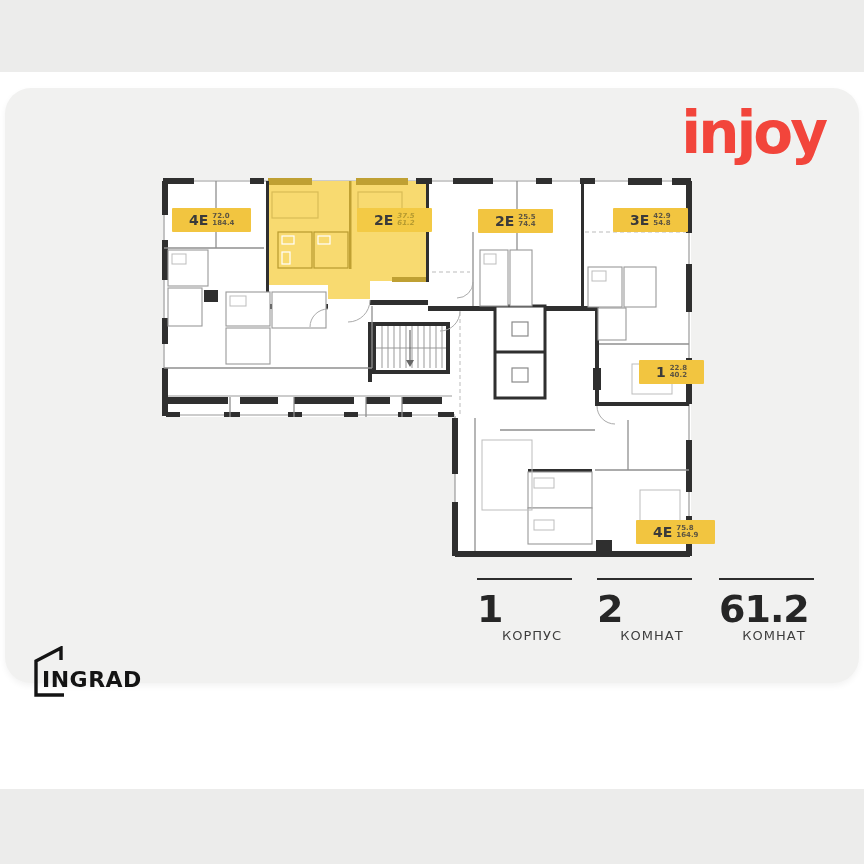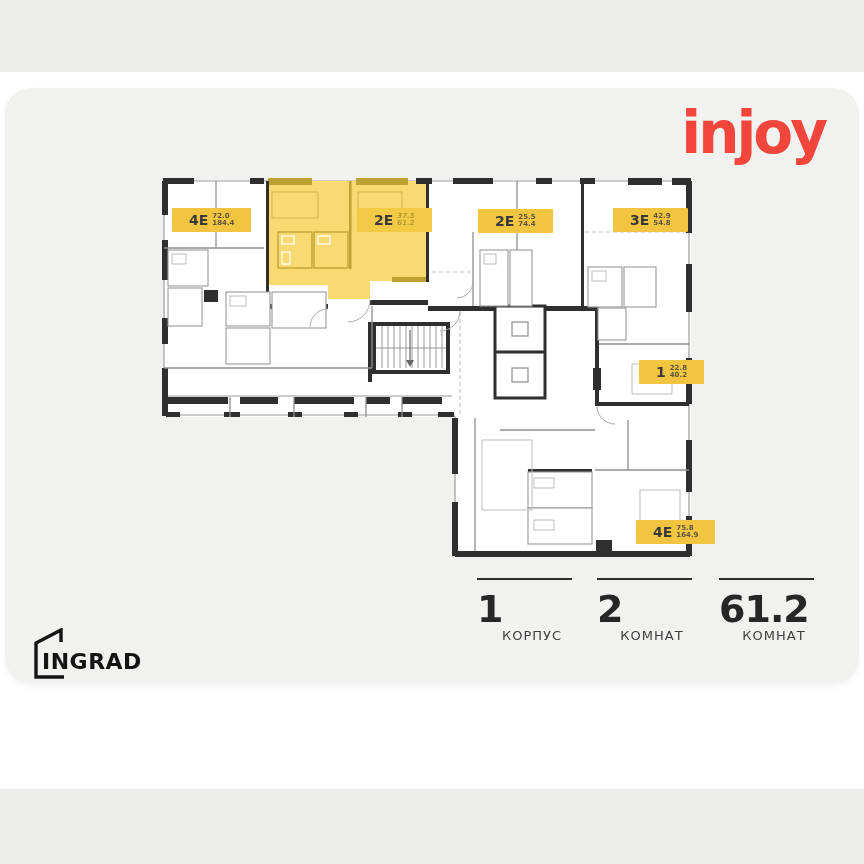--- a/index.html
+++ b/index.html
@@ -23,21 +23,21 @@
   .plan{position:absolute;left:160px;top:172px;width:535px;height:390px;}
   .plan svg{position:absolute;left:0;top:0;}
   .badge{
     position:absolute;display:flex;align-items:center;gap:4px;
     background:#f2c540;padding:2px 17px;border-radius:1px;height:20px;
   }
   .badge .lbl{font-size:14px;font-weight:700;color:#3a3a3a;line-height:1;}
   .badge .nums{display:flex;flex-direction:column;font-size:7px;line-height:7.5px;color:#5c5441;font-weight:600;}
   .badge.hl{background:#f3ca45;}
   .badge.hl .nums{color:#b59a30;font-style:italic;}
-  .ingrad{position:absolute;left:33px;top:628px;display:flex;align-items:flex-end;}
+  .ingrad{position:absolute;left:33px;top:646px;display:flex;align-items:flex-end;}
   .ingrad svg{display:block;}
   .ingrad .txt{
     font-size:22px;font-weight:700;color:#141414;letter-spacing:0.5px;
     margin-left:-25px;margin-bottom:7px;line-height:1;
   }
   .stat{position:absolute;top:578px;width:110px;}
   .stat .line{width:95px;height:2px;background:#2d2d2d;}
   .stat .val{font-size:38px;font-weight:700;color:#262626;margin-top:10px;line-height:1;letter-spacing:-1px;}
   .stat .cap{font-size:13px;color:#3d3d3d;letter-spacing:1px;text-align:center;}
   .s1{left:477px;} .s2{left:597px;} .s3{left:719px;}

